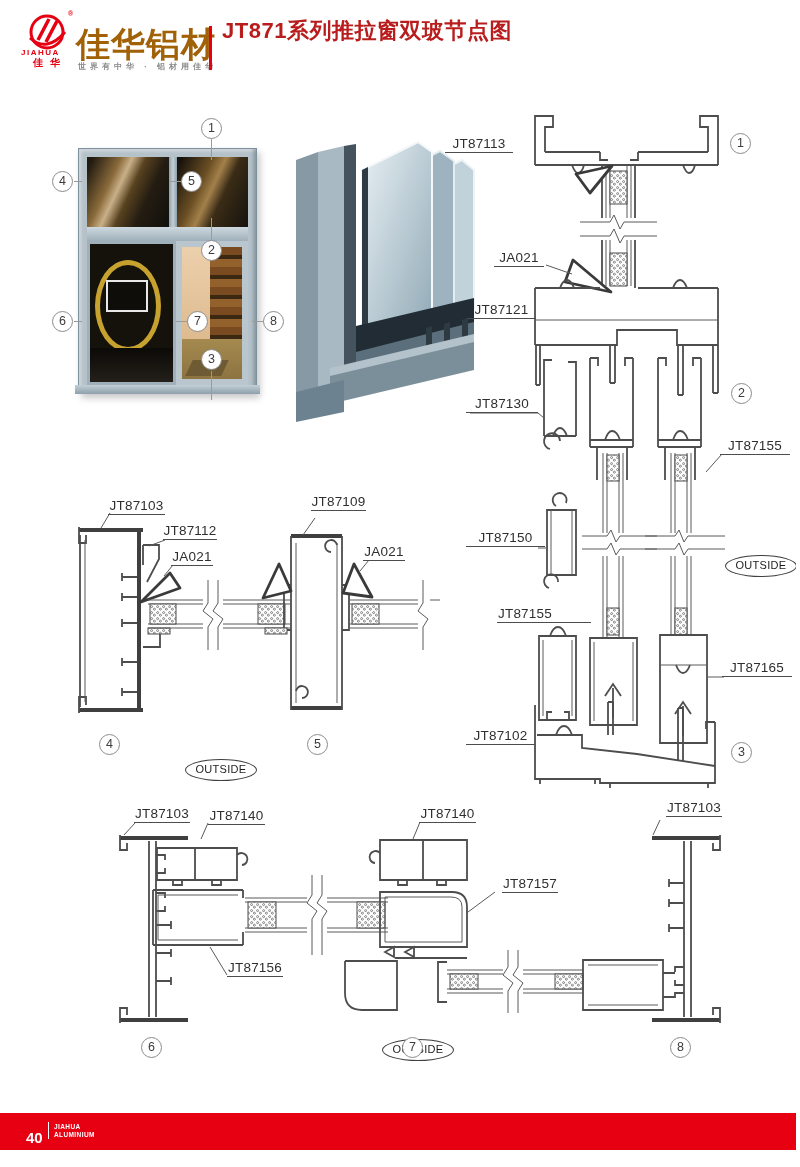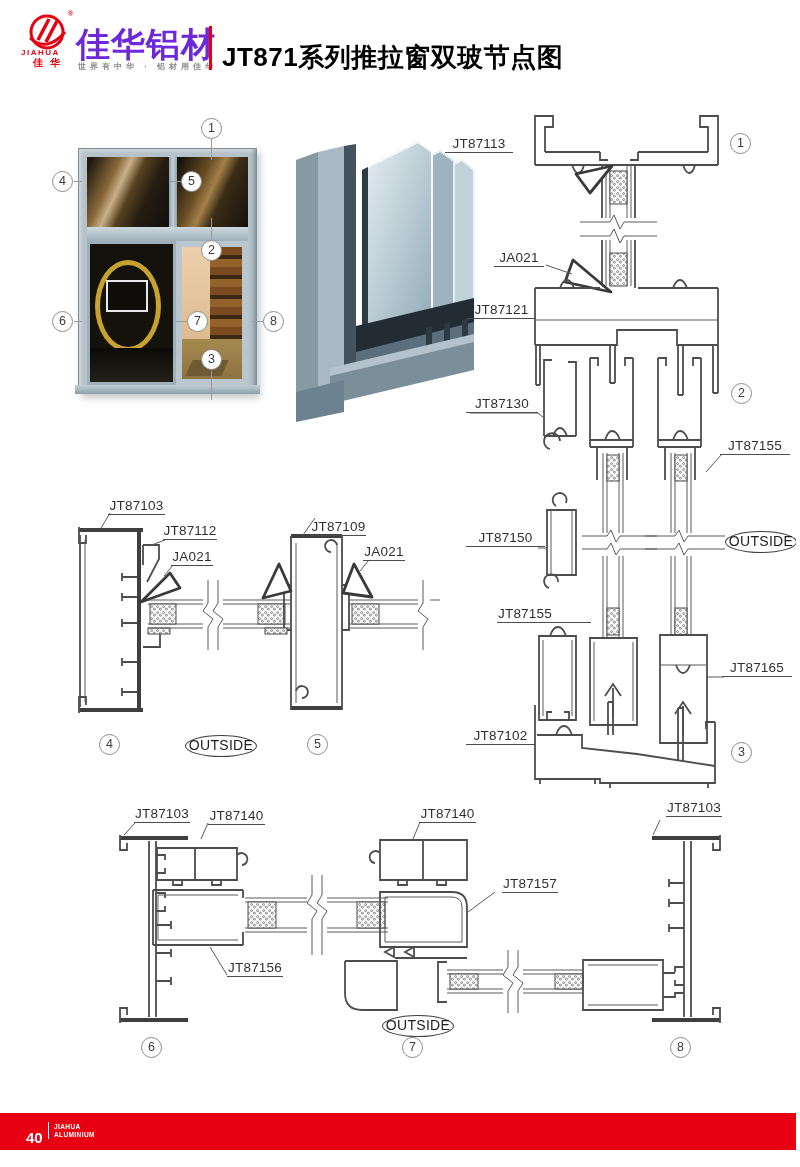--- a/index.html
+++ b/index.html
@@ -3,30 +3,30 @@
 <meta charset="utf-8">
 <style>
   html,body{margin:0;padding:0;background:#fff;}
   .page{position:relative;width:796px;height:1167px;background:#ffffff;font-family:"Liberation Sans",sans-serif;overflow:hidden;}
   
   .hdr{position:absolute;left:0;top:0;width:800px;height:100px;}
   .emblem{position:absolute;left:24px;top:10px;width:48px;height:42px;}
   .regmark{position:absolute;left:68px;top:10px;font-size:7px;color:#e60012;font-weight:bold;}
   .brand-en{position:absolute;left:21px;top:48px;font-size:8px;font-weight:bold;color:#e60012;letter-spacing:1.5px;}
   .brand-cn{position:absolute;left:33px;top:56px;font-size:10px;font-weight:bold;color:#e60012;letter-spacing:7px;}
-  .company{position:absolute;left:76px;top:22px;font-size:34px;font-weight:800;color:#6d28d9;letter-spacing:1px;}
+  .company{position:absolute;left:76px;top:22px;font-size:34px;font-weight:800;color:#a16207;letter-spacing:1px;}
   .slogan{position:absolute;left:78px;top:61px;font-size:8px;font-weight:bold;color:#8a8a8a;letter-spacing:4px;white-space:nowrap;}
   .hdr-divider{position:absolute;left:209px;top:26px;width:3px;height:44px;background:#e60012;}
-  .title-cn{position:absolute;left:222px;top:40px;font-size:26px;font-weight:800;color:#000000;letter-spacing:0.5px;white-space:nowrap;}
+  .title-cn{position:absolute;left:222px;top:16px;font-size:22px;font-weight:800;color:#b91c1c;letter-spacing:0.5px;white-space:nowrap;}
   .title-en{position:absolute;left:222px;top:57px;font-size:12.5px;color:#1a1a1a;word-spacing:3px;white-space:nowrap;}
   
   .plabel{position:absolute;font-size:13.5px;color:#2f2f2f;border-bottom:1.3px solid #4d4d4d;text-align:center;height:16px;line-height:15px;white-space:nowrap;letter-spacing:0.2px;}
   .plabel.alignleft{text-align:left;padding-left:1px;}
   .callout{position:absolute;width:21px;height:21px;border:1.2px solid #8c8c8c;border-radius:50%;background:#fff;box-sizing:border-box;text-align:center;font-size:12.5px;line-height:18px;color:#3c3c3c;}
-  .outside{position:absolute;border:1.4px solid #3f3f3f;border-radius:50%;background:#fff;text-align:center;font-size:14px;color:#1d1d1d;letter-spacing:0.3px;}
+  .outside{position:absolute;border:1.4px solid #3f3f3f;border-radius:50%;background:#fff;text-align:center;font-size:11px;color:#1d1d1d;letter-spacing:0.3px;margin-top:24px;}
   .lead{position:absolute;background:#9a9a9a;}
   
   .s1{stroke:#5a5a5a;stroke-width:1;fill:none;}
   .s2{stroke:#4d4d4d;stroke-width:1.8;fill:none;}
   .s4{stroke:#3f3f3f;stroke-width:4;fill:none;}
   .arr{stroke:#3a3a3a;stroke-width:2.8;fill:#fff;stroke-linejoin:round;}
   .gz{fill:url(#gz);stroke:#4d4d4d;stroke-width:1;}
   
   .photo{position:absolute;left:78px;top:148px;width:177px;height:244px;background:#b5c2ca;border:1px solid #7e919d;box-shadow:inset -2px -2px 4px rgba(60,75,85,.45), inset 2px 2px 3px rgba(255,255,255,.5), 3px 4px 7px rgba(0,0,0,.22);}
   .photo .pane{position:absolute;}
@@ -272,21 +272,21 @@
       <path class="s1" d="M290,115 H358 M290,119 H358 M290,139 H358 M290,143 H358 M370,115 H380"></path>
       <rect class="gz" x="292" y="119" width="27" height="20"></rect>
       <rect class="gz" x="205" y="143" width="22" height="6"></rect>
       <path class="s1" d="M363,95 V118 L358,126 L368,134 L363,142 V165"></path>
 
       <path class="s1" d="M50,28 L41,43 M105,55 L89,61 M113,80 L104,91 M255,33 L243,50 M309,75 L300,86"></path>
     </svg>
     <div class="plabel" style="left:108px;top:498px;width:57px">JT87103</div>
     <div class="plabel" style="left:163px;top:523px;width:54px">JT87112</div>
     <div class="plabel" style="left:171px;top:549px;width:42px">JA021</div>
-    <div class="plabel" style="left:311px;top:519px;width:55px">JT87109</div>
+    <div class="plabel" style="left:311px;top:494px;width:55px">JT87109</div>
     <div class="plabel" style="left:363px;top:544px;width:42px">JA021</div>
     <div class="callout" style="left:99px;top:734px"><span>4</span></div>
     <div class="outside" style="left:185px;top:735px;width:70px;height:20px;line-height:19px">OUTSIDE</div>
     <div class="callout" style="left:307px;top:734px"><span>5</span></div>
   </div>
 
   <div class="diagram" style="left:0;top:0">
     <svg class="diagram" style="left:100px;top:795px" width="640" height="235">
 
       <path class="s4" d="M20,43 H88 M20,225 H88"></path>

